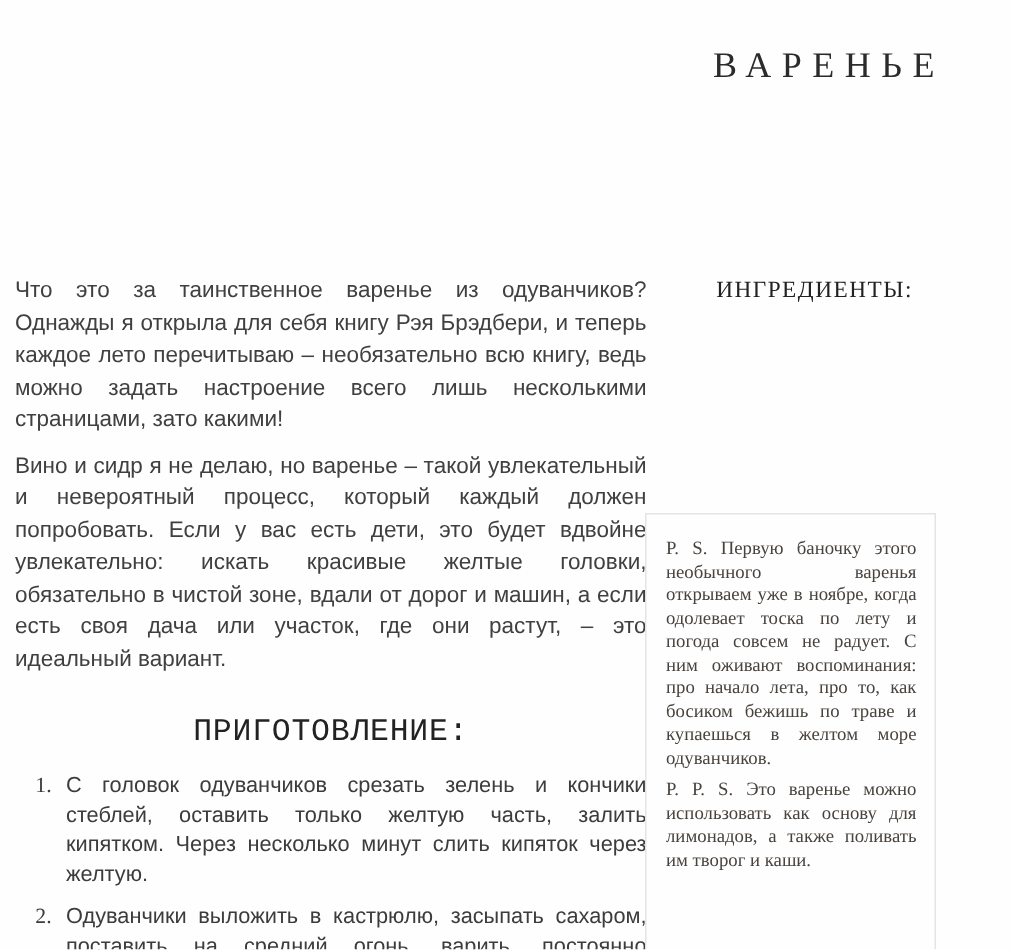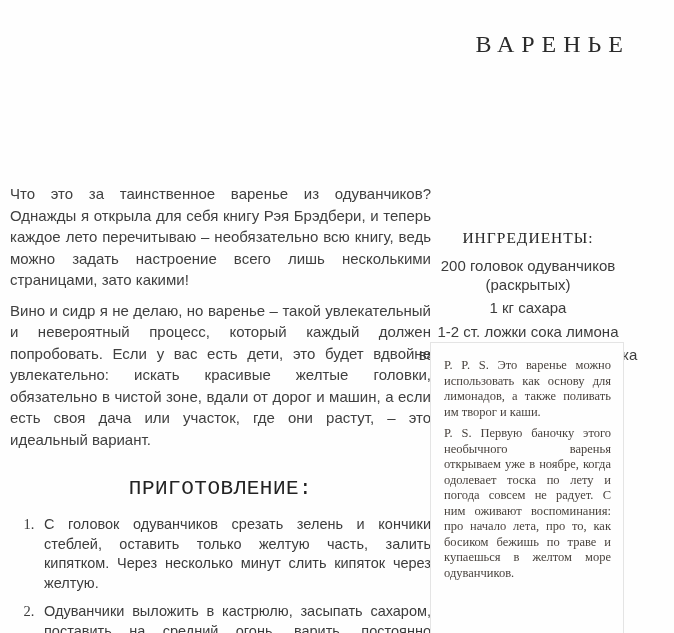--- a/index.html
+++ b/index.html
@@ -66,24 +66,23 @@
     margin-bottom: 9px;
     padding-left: 6px;
   }
   .steps li::marker {
     font-family: "Liberation Serif", serif;
   }
 
   
   .right-col {
     position: absolute;
-    left: 430px;
+    left: 445px;
     top: 185px;
     width: 196px;
-    margin-top: 44px;
   }
   .ingr-heading {
     margin: 0 0 10px 0;
     font-family: "Liberation Serif", serif;
     font-weight: 400;
     font-size: 15.5px;
     letter-spacing: 1px;
     text-align: center;
     color: #222222;
   }
@@ -134,26 +133,20 @@
 
     <ol class="steps">
       <li>С головок одуванчиков срезать зелень и кончики стеблей, оставить только желтую часть, залить кипятком. Через несколько минут слить кипяток через желтую.</li>
       <li>Одуванчики выложить в кастрюлю, засыпать сахаром, поставить на средний огонь, варить, постоянно помешивая. Добавить сок лимона, ваниль, довести до кипения. Дать покипеть с пузырями 1 минуту – и все.</li>
 
     </ol>
   </div>
 
   <div class="right-col">
     <h2 class="ingr-heading">ИНГРЕДИЕНТЫ:</h2>
-    <div>
-      <div class="ingredient">200 головок одуванчиков (раскрытых)</div>
-      <div class="ingredient">1 кг сахара</div>
-      <div class="ingredient">1-2 ст. ложки сока лимона</div>
-      <div class="ingredient">ваниль в любом виде (щепотка или стручок)</div>
-    </div>
   </div>
 
   <div class="ps-box">
+    <p class="ps-text">P. S. Первую баночку этого необычного варенья открываем уже в ноябре, когда одолевает тоска по лету и погода совсем не радует. С ним оживают воспоминания: про начало лета, про то, как босиком бежишь по траве и купаешься в желтом море одуванчиков.</p>
     <p class="ps-text">P. P. S. Это варенье можно использовать как основу для лимонадов, а также поливать им творог и каши.</p>
-    <p class="ps-text">P. S. Первую баночку этого необычного варенья открываем уже в ноябре, когда одолевает тоска по лету и погода совсем не радует. С ним оживают воспоминания: про начало лета, про то, как босиком бежишь по траве и купаешься в желтом море одуванчиков.</p>
   </div>
 
 </div>
 
 </body></html>

